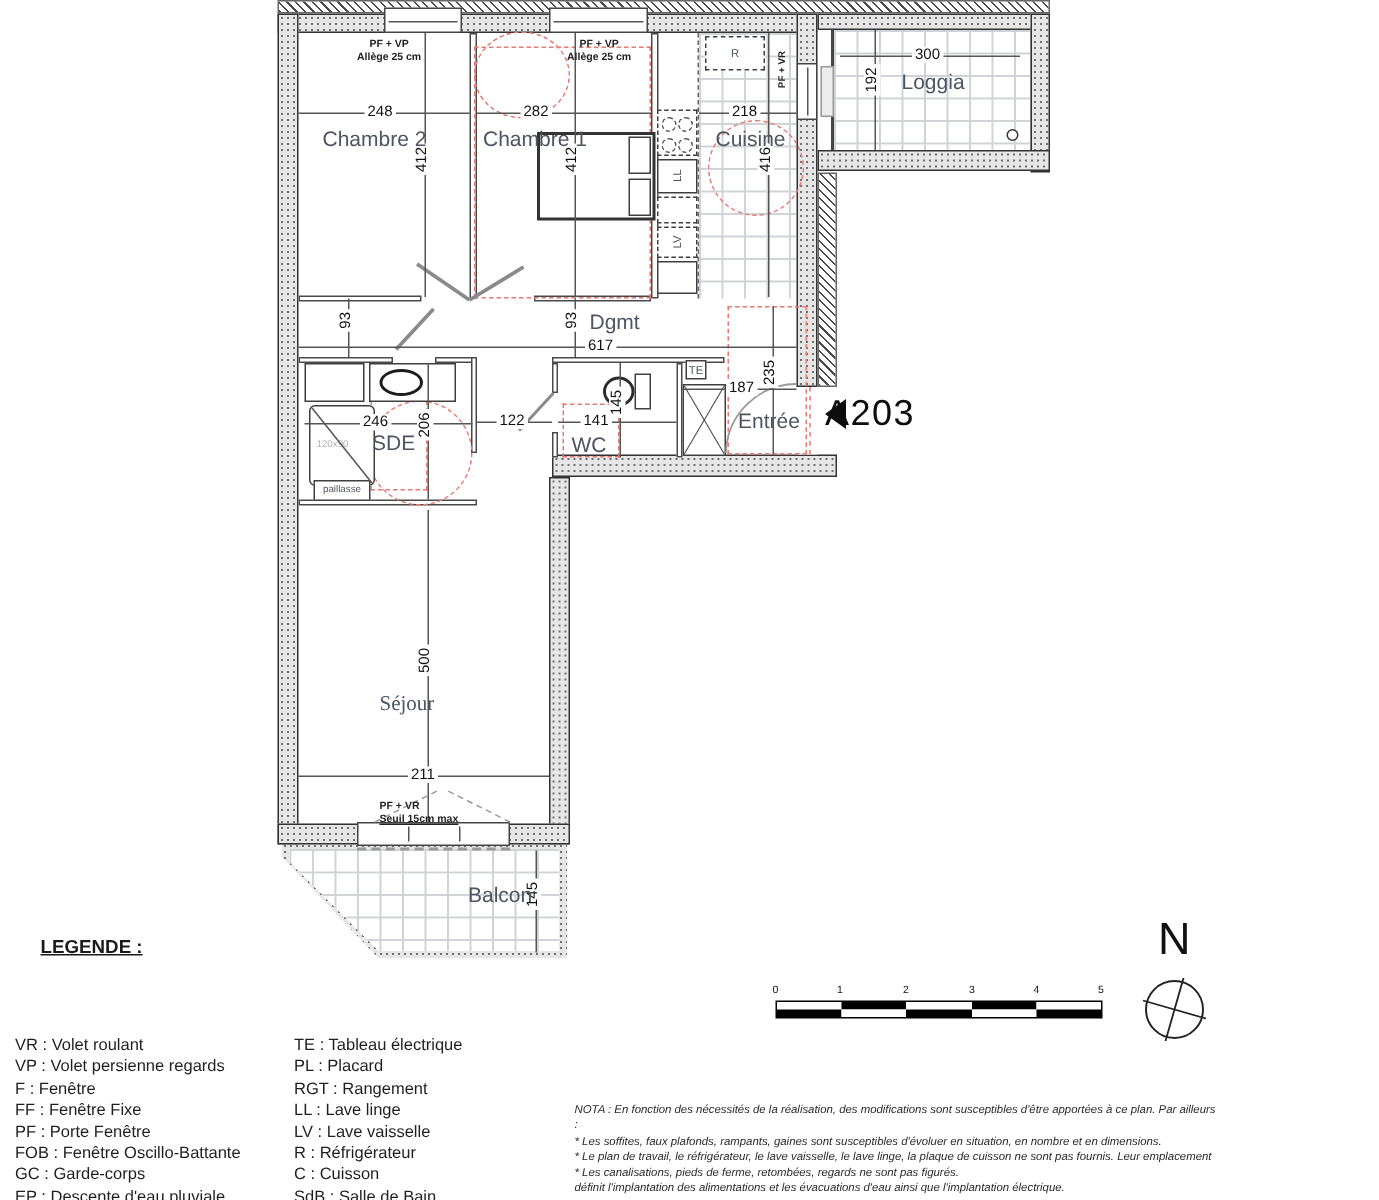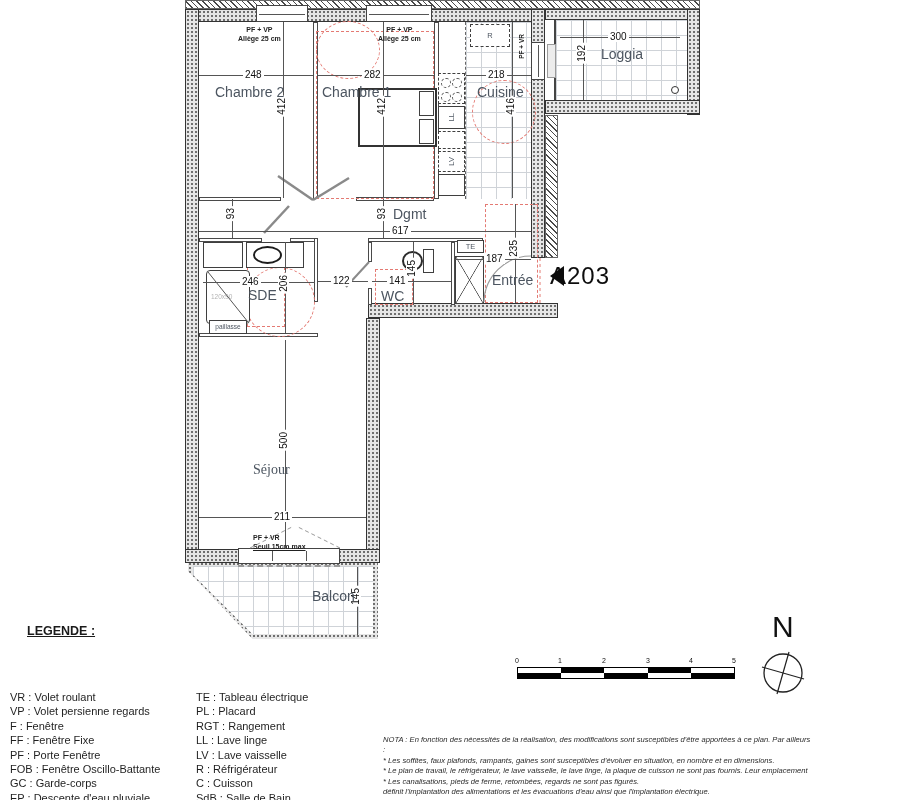--- a/index.html
+++ b/index.html
@@ -141,21 +141,21 @@
   <div class="abs" style="left:253px;top:246px;width:29px;height:18px;border:2.5px solid #1c1c1c;border-radius:50%;background:#fff;"></div>
   <div class="abs fixture" style="left:206px;top:270px;width:44px;height:54px;border-radius:4px;"></div>
   <div class="abs gray-label" style="left:211px;top:293px;">120x90</div>
   <div class="abs fixture" style="left:209px;top:320px;width:38px;height:14px;display:flex;align-items:center;justify-content:center;">
     <span class="fix-label" style="font-size:6.5px;">paillasse</span>
   </div>
 
   <div class="abs fixture" style="left:423px;top:249px;width:11px;height:24px;"></div>
   <div class="abs" style="left:402px;top:251px;width:21px;height:20px;border:2px solid #2b2b2b;border-radius:50%;background:#fff;"></div>
 
-  <div class="abs fixture" style="left:457px;top:240px;width:27px;height:13px;display:flex;align-items:center;justify-content:center;">
+  <div class="abs fixture" style="left:457px;top:240px;width:14px;height:13px;display:flex;align-items:center;justify-content:center;">
     <span class="fix-label">TE</span>
   </div>
   <div class="abs fixture xbox" style="left:455px;top:256px;width:29px;height:48px;"></div>
 
   <div class="abs ep-circle" style="left:671px;top:86px;width:8px;height:8px;"></div>
 
   <svg class="abs" style="left:0;top:0;" width="919" height="800" viewBox="0 0 919 800">
     <path d="M313,200 L278,176" stroke="#8a8a8a" stroke-width="2.5" fill="none"></path>
     <path d="M313,200 L349,178" stroke="#8a8a8a" stroke-width="2.5" fill="none"></path>
     <path d="M289,206 L264,233" stroke="#8a8a8a" stroke-width="2.5" fill="none"></path>
@@ -183,21 +183,21 @@
   <div class="abs dimline" style="left:583px;top:20px;width:1px;height:80px;"></div>
   <div class="abs dimline" style="left:232px;top:199px;width:1px;height:39px;"></div>
   <div class="abs dimline" style="left:383px;top:199px;width:1px;height:39px;"></div>
   <div class="abs dimline" style="left:285px;top:242px;width:1px;height:91px;"></div>
   <div class="abs dimline" style="left:413px;top:242px;width:1px;height:63px;"></div>
   <div class="abs dimline" style="left:515px;top:204px;width:1px;height:99px;"></div>
   <div class="abs dimline" style="left:285px;top:340px;width:1px;height:209px;"></div>
   <div class="abs dimline" style="left:357px;top:567px;width:1px;height:68px;"></div>
 
   <div class="abs dim" style="left:243px;top:69px;">248</div>
-  <div class="abs dim" style="left:362px;top:69px;">282</div>
+  <div class="abs dim" style="left:347px;top:69px;">282</div>
   <div class="abs dim" style="left:486px;top:69px;">218</div>
   <div class="abs dim" style="left:608px;top:31px;">300</div>
   <div class="abs dim" style="left:390px;top:225px;">617</div>
   <div class="abs dim" style="left:240px;top:276px;">246</div>
   <div class="abs dim" style="left:331px;top:275px;">122</div>
   <div class="abs dim" style="left:387px;top:275px;">141</div>
   <div class="abs dim" style="left:484px;top:253px;">187</div>
   <div class="abs dim" style="left:272px;top:511px;">211</div>
   <div class="abs dim vtext" style="left:276px;top:96px;">412</div>
   <div class="abs dim vtext" style="left:376px;top:96px;">412</div>

